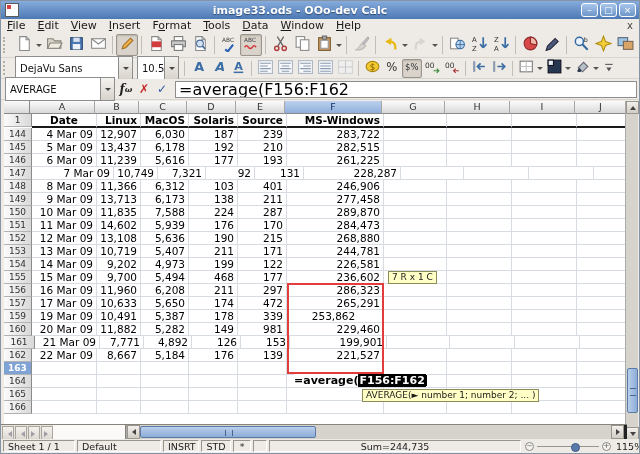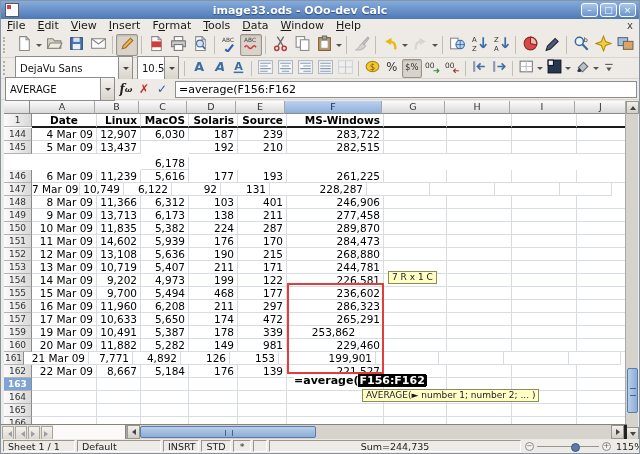--- a/index.html
+++ b/index.html
@@ -30,21 +30,21 @@
   .combo{display:flex;align-items:center;height:24px;background:#fff;border:1px solid #8d8d8d;box-sizing:border-box;margin:0 2px;}
   .combo .val{flex:1;font-size:10px;padding:0 4px;white-space:nowrap;overflow:hidden;color:#111;}
   .combo .dd{width:13px;height:100%;border-left:1px solid #8d8d8d;background:linear-gradient(#f4f2ee,#d8d4cc);display:flex;align-items:center;justify-content:center;}
   .combo .dd::after{content:"";border:3px solid transparent;border-top-color:#444;margin-top:3px;}
   
   .fbar{position:absolute;left:0;top:78px;width:100%;height:21px;background:#eeeae5;display:flex;align-items:center;border-bottom:1px solid #d8d4ce;box-sizing:border-box;}
   .fbtn{width:18px;height:18px;display:flex;align-items:center;justify-content:center;font-size:12px;flex:0 0 auto;}
   .fx{font-style:italic;font-family:"DejaVu Serif",serif;font-weight:bold;color:#222;font-size:12px;}
   .cancel{color:#c82828;font-weight:bold;}
   .accept{color:#2858a8;font-weight:bold;}
-  .fline{flex:1;height:17px;margin:0 2px 0 4px;border:1px solid #8d8d8d;background:#fff;font-size:11px;font-family:"DejaVu Sans",sans-serif;padding:0 3px;color:#000;box-sizing:border-box;}
+  .fline{flex:1;height:17px;margin:0 2px 0 4px;border:1px solid #8d8d8d;background:#fff;font-size:16px;font-family:"DejaVu Sans",sans-serif;padding:0 3px;color:#000;box-sizing:border-box;}
   
   #sheet{position:absolute;left:3px;top:100px;width:623px;height:325px;overflow:hidden;background:#fff;}
   .grow{display:flex;}
   .corner{background:linear-gradient(#fbfbfb,#d9d9d9);border-right:1px solid #8a8a8a;border-bottom:1px solid #8a8a8a;box-sizing:border-box;}
   .colh{background:linear-gradient(#fbfbfb,#d9d9d9);border-right:1px solid #a6a6a6;border-bottom:1px solid #8a8a8a;font-size:9.5px;color:#333;text-align:center;line-height:12px;box-sizing:border-box;height:13px;flex:0 0 auto;}
   .colh.sel{background:linear-gradient(#bcd0ee,#8fb0da);color:#0c2c5c;}
   .rowh{background:linear-gradient(to right,#fbfbfb,#d9d9d9);border-right:1px solid #8a8a8a;border-bottom:1px solid #b2b2b2;font-size:9px;color:#333;text-align:center;line-height:12px;box-sizing:border-box;height:13px;flex:0 0 auto;}
   .rowh.sel{background:#7fa3d4;color:#fff;font-weight:bold;}
   .cell{border-right:1px solid #d7dbe2;border-bottom:1px solid #d7dbe2;font-size:10.5px;color:#000;line-height:12px;text-align:right;padding:0 3px 0 0;box-sizing:border-box;height:13px;white-space:nowrap;overflow:hidden;flex:0 0 auto;}
   .hdr .cell{font-weight:bold;border-bottom:2px solid #1a1a1a;}
@@ -471,21 +471,21 @@
         <div class="cell" style="width: 97px;">283,722</div>
         <div class="cell" style="width: 63px;"></div>
         <div class="cell" style="width: 65px;"></div>
         <div class="cell" style="width: 65px;"></div>
         <div class="cell" style="width: 52px;"></div>
       </div>
       <div class="grow">
         <div class="rowh" style="width: 28px;">145</div>
         <div class="cell" style="width: 65px;">5 Mar 09</div>
         <div class="cell" style="width: 44px;">13,437</div>
-        <div class="cell" style="width: 48px; margin-top: 16px;">6,178</div>
+        <div class="cell" style="width: 48px;">6,178</div>
         <div class="cell" style="width: 49px;">192</div>
         <div class="cell" style="width: 49px;">210</div>
         <div class="cell" style="width: 97px;">282,515</div>
         <div class="cell" style="width: 63px;"></div>
         <div class="cell" style="width: 65px;"></div>
         <div class="cell" style="width: 65px;"></div>
         <div class="cell" style="width: 52px;"></div>
       </div>
       <div class="grow">
         <div class="rowh" style="width: 28px;">146</div>
@@ -495,23 +495,23 @@
         <div class="cell" style="width: 49px;">177</div>
         <div class="cell" style="width: 49px;">193</div>
         <div class="cell" style="width: 97px;">261,225</div>
         <div class="cell" style="width: 63px;"></div>
         <div class="cell" style="width: 65px;"></div>
         <div class="cell" style="width: 65px;"></div>
         <div class="cell" style="width: 52px;"></div>
       </div>
       <div class="grow">
         <div class="rowh" style="width: 28px;">147</div>
-        <div class="cell" style="width: 48px; text-align: center;">7 Mar 09</div>
+        <div class="cell" style="width: 82px;">7 Mar 09</div>
         <div class="cell" style="width: 44px;">10,749</div>
-        <div class="cell" style="width: 48px;">6,122</div>
+        <div class="cell" style="width: 48px;">7,321</div>
         <div class="cell" style="width: 49px;">92</div>
         <div class="cell" style="width: 49px;">131</div>
         <div class="cell" style="width: 97px;">228,287</div>
         <div class="cell" style="width: 63px;"></div>
         <div class="cell" style="width: 65px;"></div>
         <div class="cell" style="width: 65px;"></div>
         <div class="cell" style="width: 52px;"></div>
       </div>
       <div class="grow">
         <div class="rowh" style="width: 28px;">148</div>
@@ -536,21 +536,21 @@
         <div class="cell" style="width: 97px;">277,458</div>
         <div class="cell" style="width: 63px;"></div>
         <div class="cell" style="width: 65px;"></div>
         <div class="cell" style="width: 65px;"></div>
         <div class="cell" style="width: 52px;"></div>
       </div>
       <div class="grow">
         <div class="rowh" style="width: 28px;">150</div>
         <div class="cell" style="width: 65px;">10 Mar 09</div>
         <div class="cell" style="width: 44px;">11,835</div>
-        <div class="cell" style="width: 48px;">5,382</div>
+        <div class="cell" style="width: 48px;">7,588</div>
         <div class="cell" style="width: 49px;">224</div>
         <div class="cell" style="width: 49px;">287</div>
         <div class="cell" style="width: 97px;">289,870</div>
         <div class="cell" style="width: 63px;"></div>
         <div class="cell" style="width: 65px;"></div>
         <div class="cell" style="width: 65px;"></div>
         <div class="cell" style="width: 52px;"></div>
       </div>
       <div class="grow">
         <div class="rowh" style="width: 28px;">151</div>
@@ -663,21 +663,21 @@
         <div class="cell" style="width: 48px;">5,282</div>
         <div class="cell" style="width: 49px;">149</div>
         <div class="cell" style="width: 49px;">981</div>
         <div class="cell" style="width: 97px;">229,460</div>
         <div class="cell" style="width: 63px;"></div>
         <div class="cell" style="width: 65px;"></div>
         <div class="cell" style="width: 65px;"></div>
         <div class="cell" style="width: 52px;"></div>
       </div>
       <div class="grow">
-        <div class="rowh" style="width: 20px;">161</div>
+        <div class="rowh" style="width: 31px;">161</div>
         <div class="cell" style="width: 65px;">21 Mar 09</div>
         <div class="cell" style="width: 44px;">7,771</div>
         <div class="cell" style="width: 48px;">4,892</div>
         <div class="cell" style="width: 49px;">126</div>
         <div class="cell" style="width: 49px;">153</div>
         <div class="cell" style="width: 97px;">199,901</div>
         <div class="cell" style="width: 63px;"></div>
         <div class="cell" style="width: 65px;"></div>
         <div class="cell" style="width: 65px;"></div>
         <div class="cell" style="width: 52px;"></div>

